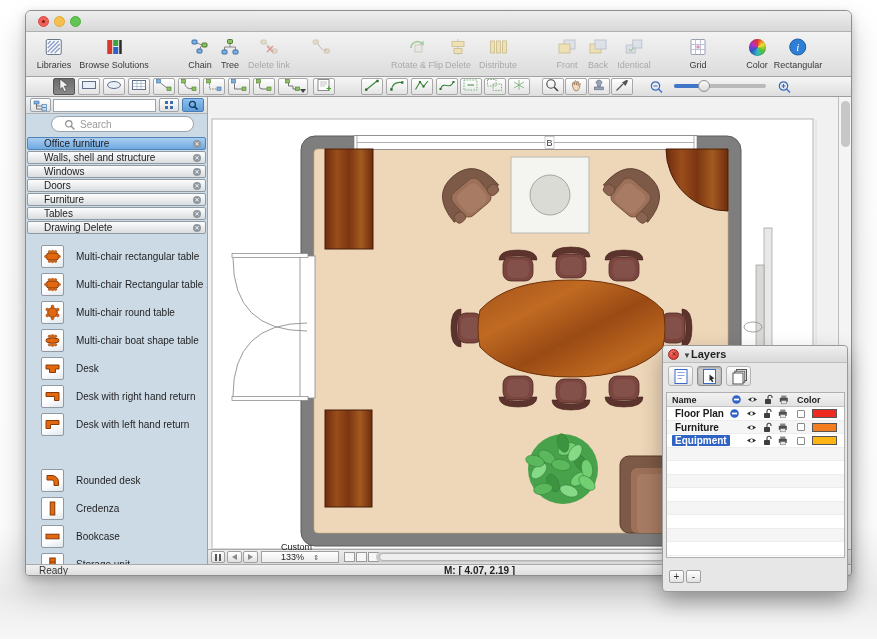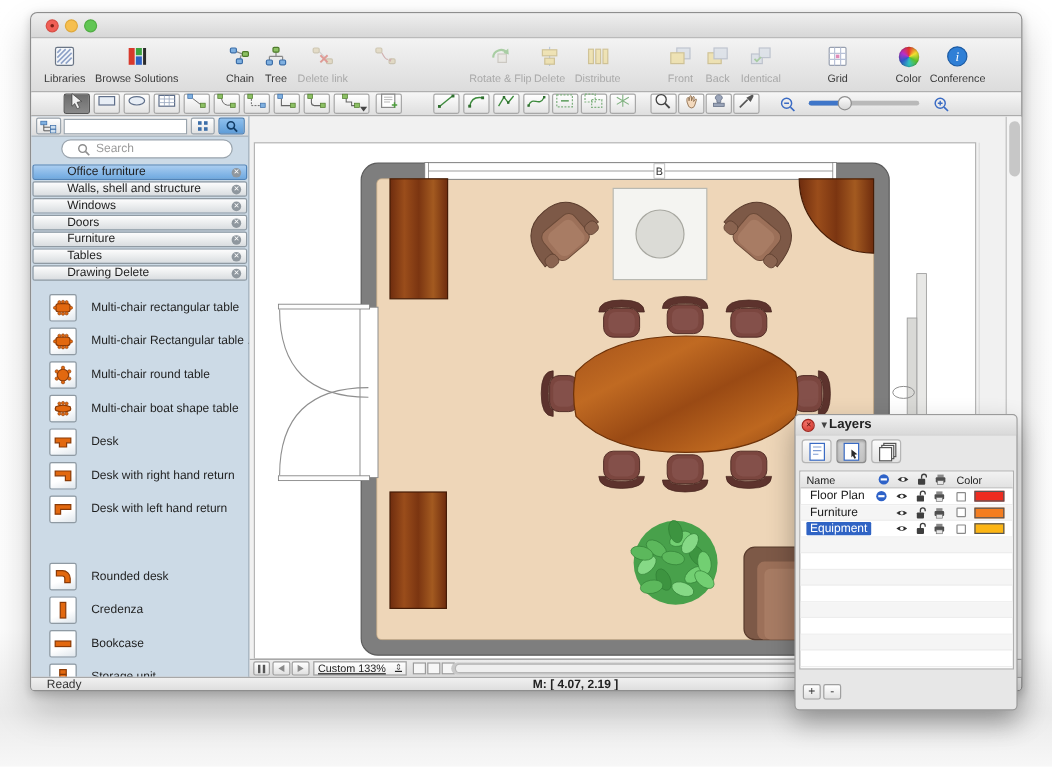--- a/index.html
+++ b/index.html
@@ -47,38 +47,38 @@
   .sb-head{position:absolute;left:0;top:0;width:100%;height:17px;background:linear-gradient(#f1f1f1,#dcdcdc);border-bottom:1px solid #aab4bc;}
   .sb-btn{position:absolute;top:1px;height:14px;border:1px solid #9aa4ad;border-radius:2px;background:linear-gradient(#fff,#e2e2e2);display:flex;align-items:center;justify-content:center;}
   .sb-btn.blue{background:linear-gradient(#8ec0ee,#5f9dd8);border-color:#4a7fb5;}
   .sb-input{position:absolute;left:27px;top:2px;width:103px;height:13px;border:1px solid #9aa4ad;background:#fff;font-size:9px;padding:0 3px;}
   .searchbox{position:absolute;left:25px;top:19px;width:143px;height:16px;border:1px solid #9aa4ad;border-radius:9px;background:#fff;display:flex;align-items:center;padding-left:26px;}
   .searchbox input{border:none;outline:none;width:100px;font-size:10px;color:#333;background:transparent;}
   .searchbox input::placeholder{color:#9a9a9a;}
   .searchbox .mag{position:absolute;left:12px;top:2px;}
   .section-row{position:absolute;left:1px;width:179px;height:13px;border:1px solid #8f9aa3;border-radius:2px;
     background:linear-gradient(#fdfdfd,#d9dde0);display:flex;align-items:center;}
-  .section-row .lb{font-size:10px;color:#1d1d1d;margin-left:28px;white-space:nowrap;}
+  .section-row .lb{font-size:10px;color:#1d1d1d;margin-left:16px;white-space:nowrap;}
   .section-row.sel{background:linear-gradient(#a9cdf1,#6fa9e0);border-color:#5083b8;}
   .xdot{position:absolute;right:4px;top:2px;width:8px;height:8px;border-radius:50%;background:#8f979e;color:#fff;font-size:6px;line-height:8px;text-align:center;}
   .xdot::before{content:"\2715";}
   .shape-item{position:absolute;left:0;width:182px;height:28px;}
   .shape-item .tile{position:absolute;left:15px;top:2px;width:23px;height:23px;border:1px solid #8f9aa3;border-radius:2px;background:linear-gradient(160deg,#ffffff 60%,#dfe6ec);}
   .shape-item .lb{position:absolute;left:50px;top:8px;font-size:10px;color:#1f1f1f;white-space:nowrap;}
   
   .canvas{position:absolute;left:182px;top:86px;width:645px;height:467px;background:#f1f1f1;overflow:hidden;}
   .floorplan{position:absolute;left:0;top:0;}
   .vscroll{position:absolute;left:630px;top:0;width:14px;height:452px;background:#f4f4f4;border-left:1px solid #bdbdbd;}
   .vscroll .thumb{position:absolute;left:2px;top:4px;width:9px;height:46px;border-radius:5px;background:#c7c7c7;}
   .navrow{position:absolute;left:0;top:452px;width:645px;height:15px;background:linear-gradient(#ececec,#d9d9d9);border-top:1px solid #a8a8a8;}
   .nav-btn{position:absolute;top:1px;height:12px;border:1px solid #a0a0a0;border-radius:2px;background:linear-gradient(#fff,#e0e0e0);display:flex;align-items:center;justify-content:center;}
   .bars::before{content:"";display:block;width:2px;height:7px;background:#555;box-shadow:4px 0 0 #555;margin-right:4px;}
   .tri-l{width:0;height:0;border-top:3.5px solid transparent;border-bottom:3.5px solid transparent;border-right:5px solid #8a8a8a;}
   .tri-r{width:0;height:0;border-top:3.5px solid transparent;border-bottom:3.5px solid transparent;border-left:5px solid #8a8a8a;}
-  .zoombox{position:absolute;left:53px;top:1px;width:78px;height:12px;border:1px solid #a0a0a0;background:linear-gradient(#fff,#ececec);font-size:9px;color:#222;display:flex;align-items:flex-start;justify-content:space-between;padding:0 3px;text-decoration:underline;}
+  .zoombox{position:absolute;left:53px;top:1px;width:78px;height:12px;border:1px solid #a0a0a0;background:linear-gradient(#fff,#ececec);font-size:9px;color:#222;display:flex;align-items:flex-end;justify-content:space-between;padding:0 19px;}
   .zoombox .ud{font-size:7px;color:#555;}
   .pagebox{position:absolute;top:2px;width:11px;height:10px;border:1px solid #9a9a9a;background:#f6f6f6;}
   .hscroll{position:absolute;left:168px;top:2px;width:466px;height:10px;border-radius:5px;background:#c9c9c9;}
   .hscroll .thumb{position:absolute;left:3px;top:1px;width:340px;height:8px;border-radius:4px;background:#efefef;border:1px solid #b5b5b5;}
   
   .statusbar{position:absolute;left:0;top:553px;width:100%;height:13px;background:linear-gradient(#f0f0f0,#dbdbdb);border-top:1px solid #a8a8a8;font-size:10px;color:#333;}
   .statusbar .ready{position:absolute;left:13px;top:0px;}
   .statusbar .coords{position:absolute;left:418px;top:0px;font-weight:bold;color:#222;}
   
   .palette{position:absolute;left:662px;top:345px;width:186px;height:247px;background:#e7e7e7;border:1px solid #9a9a9a;border-radius:4px;
@@ -88,21 +88,21 @@
   .pal-close::after{content:"\2715";position:absolute;left:2.5px;top:-0.5px;font-size:6px;color:#5e0f0a;}
   .pal-title{position:absolute;left:20px;top:2px;font-size:11px;font-weight:bold;color:#222;}
   .pal-title .tri{font-size:8px;color:#444;}
   .pal-tabs{position:absolute;left:0;top:17px;width:100%;height:26px;}
   .pal-tab{position:absolute;top:3px;width:25px;height:20px;border:1px solid #b5b5b5;border-radius:3px;background:linear-gradient(#fcfcfc,#e3e3e3);display:flex;align-items:center;justify-content:center;}
   .pal-tab.active{background:linear-gradient(#d2d2d2,#c2c2c2);border-color:#8c8c8c;box-shadow:inset 0 1px 2px rgba(0,0,0,.25);}
   .pal-table{position:absolute;left:3px;top:46px;width:179px;height:166px;background:#fff;border:1px solid #b0b0b0;overflow:hidden;}
   .pal-hrow{position:absolute;left:0;top:0;width:100%;height:14px;background:linear-gradient(#f2f2f2,#e2e2e2);border-bottom:1px solid #c0c0c0;font-size:9px;color:#222;}
   .pal-row{position:absolute;left:0;width:100%;height:13.5px;font-size:10px;color:#1a1a1a;border-bottom:1px solid #ededed;}
   .pal-row.stripe{background:#f5f5f5;}
-  .pal-cell{position:absolute;top:0;height:13px;display:flex;align-items:center;}
+  .pal-cell{position:absolute;top:0;height:13px;display:flex;align-items:center;font-weight:bold;}
   .pal-name{left:5px;}
   .pal-name .nm{padding:0 3px;border-radius:1px;white-space:nowrap;}
   .pal-name .nm.sel{background:#2f63c4;color:#fff;}
   .chk{width:8px;height:8px;border:1px solid #8a8a8a;border-radius:1px;background:#fff;}
   .swatch{width:25px;height:9px;border:1px solid #555;}
   .pal-foot-btn{position:absolute;width:15px;height:13px;border:1px solid #a0a0a0;border-radius:2px;background:linear-gradient(#fff,#e2e2e2);font-size:10px;color:#333;text-align:center;line-height:11px;}
 </style>
 </head>
 <body>
 
@@ -254,21 +254,21 @@
           </div>
           <span class="lb">Color</span>
         </div>
         <div class="tb1-item" style="left: 772px;">
           <div class="ic">
             <svg width="22" height="20" viewBox="0 0 22 20">
               <circle cx="11" cy="10" r="8" fill="#2f7fd6" stroke="#1d5ba3"></circle>
               <text x="11" y="14" text-anchor="middle" font-size="11" font-style="italic" font-family="Liberation Serif,serif" fill="#fff">i</text>
             </svg>
           </div>
-          <span class="lb">Conference</span>
+          <span class="lb">Rectangular</span>
         </div>
       </div>
     <div class="toolbar2" id="toolbar2">
         <div class="tool-btn pressed" style="left: 27px;">
           <span><svg width="18" height="14" viewBox="0 0 18 14">
               <path d="M5 1 L13 7.5 L9.2 8.3 L11.4 12.6 L9.4 13.6 L7.3 9.3 L5 11.5 Z" fill="#f2f2f2" stroke="#2a2a2a" stroke-width="0.5"></path>
             </svg></span>
         </div>
         <div class="tool-btn" style="left: 52px;">
           <span><svg width="18" height="14" viewBox="0 0 18 14">

